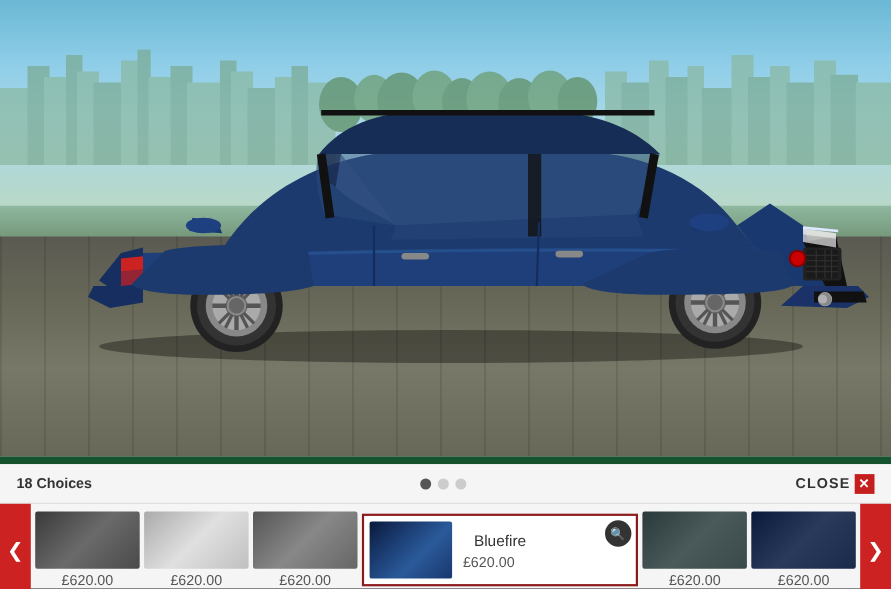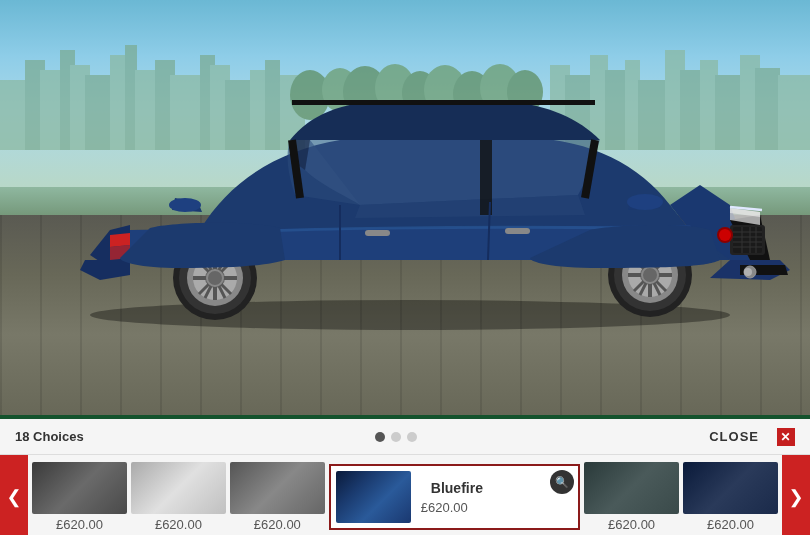--- a/index.html
+++ b/index.html
@@ -44,21 +44,21 @@
     }
 
     
     .bottom-panel {
       position: absolute;
       bottom: 0;
       left: 0;
       right: 0;
       height: 120px;
       background: #f5f5f5;
-      border-top: 4px solid #14532d;
+      border-top: 7px solid #14532d;
     }
 
     .panel-header {
       display: flex;
       align-items: center;
       justify-content: space-between;
       padding: 8px 15px;
       background: #f5f5f5;
       border-bottom: 1px solid #ddd;
       height: 36px;
@@ -82,21 +82,21 @@
       border-radius: 50%;
       background: #ccc;
     }
     .dot.active {
       background: #555;
     }
 
     .close-btn {
       display: flex;
       align-items: center;
-      gap: 18px;
+      gap: 4px;
       cursor: pointer;
       font-size: 13px;
       font-weight: bold;
       color: #333;
       letter-spacing: 1px;
     }
 
     .close-x {
       width: 18px;
       height: 18px;
@@ -183,21 +183,21 @@
 
     .swatch-item.selected .swatch-info {
       display: flex;
       flex-direction: column;
       flex: 1;
     }
 
     .swatch-name {
       font-size: 14px;
       color: #333;
-      font-weight: bold;
+      font-weight: normal;
       padding-left: 10px;
     }
 
     .swatch-item.selected .swatch-price {
       margin-top: 4px;
       text-align: left;
     }
 
     .search-icon-btn {
       position: absolute;

